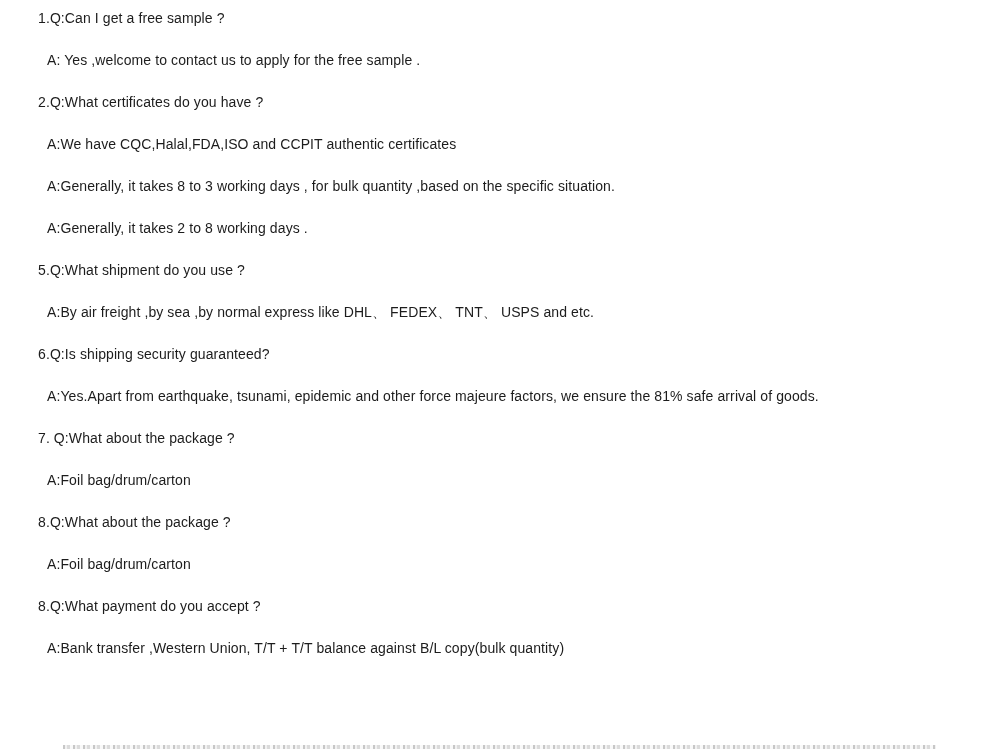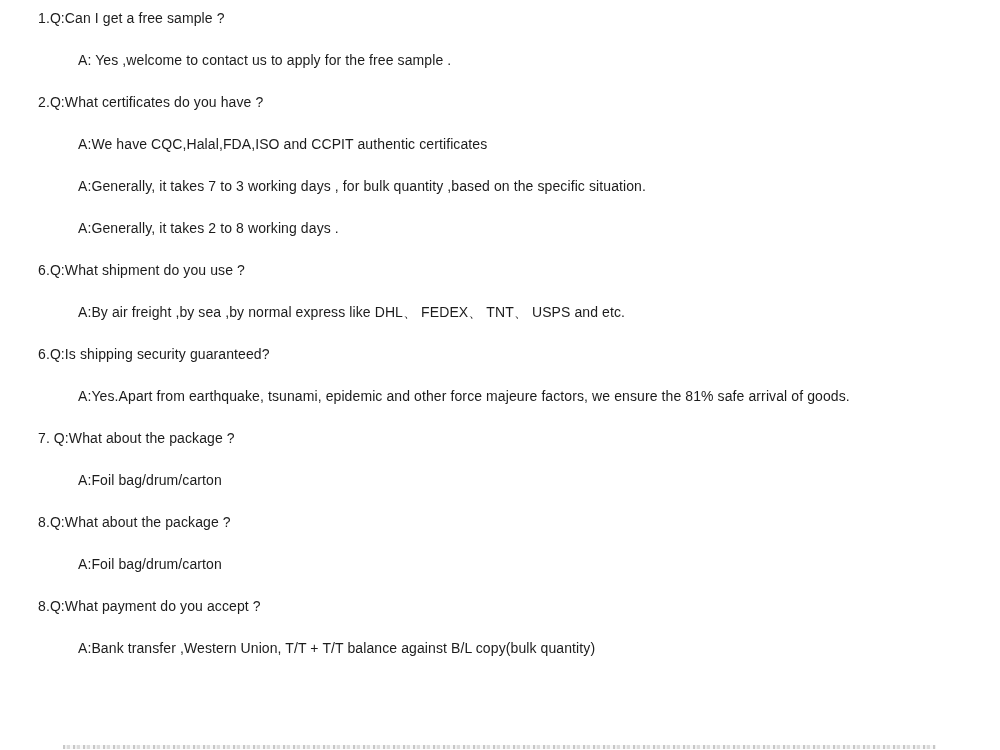--- a/index.html
+++ b/index.html
@@ -19,21 +19,21 @@
   .faq-list {
     margin-top: -3px; 
   }
   .line {
     height: 42px;
     line-height: 42px;
     white-space: nowrap;
     letter-spacing: 0.1px;
   }
   .q-line { padding-left: 38px; }
-  .a-line { padding-left: 78px; }
+  .a-line { padding-left: 47px; }
   
   .clipped-next-line {
     position: absolute;
     top: 745px;
     left: 63px;
     width: 873px;
     height: 4px;
     opacity: 0.55;
     background: repeating-linear-gradient(
       90deg,
@@ -47,25 +47,25 @@
 </head>
 <body>
 
 <div class="faq-list">
   <div class="line q-line">1.Q:Can I get a free sample ?</div>
   <div class="line a-line">A: Yes ,welcome to contact us to apply for the free sample .</div>
 
   <div class="line q-line">2.Q:What certificates do you have ?</div>
   <div class="line a-line">A:We have CQC,Halal,FDA,ISO and CCPIT authentic certificates</div>
 
-  <div class="line a-line">A:Generally, it takes 7 to 3 working days , for bulk quantity ,based on the specific situation.</div>
+  <div class="line a-line">A:Generally, it takes 8 to 3 working days , for bulk quantity ,based on the specific situation.</div>
 
   <div class="line a-line">A:Generally, it takes 2 to 8 working days .</div>
 
-  <div class="line q-line">6.Q:What shipment do you use ?</div>
+  <div class="line q-line">5.Q:What shipment do you use ?</div>
   <div class="line a-line">A:By air freight ,by sea ,by normal express like DHL、 FEDEX、 TNT、 USPS and etc.</div>
 
   <div class="line q-line">6.Q:Is shipping security guaranteed?</div>
   <div class="line a-line">A:Yes.Apart from earthquake, tsunami, epidemic and other force majeure factors, we ensure the 81% safe arrival of goods.</div>
 
   <div class="line q-line">7. Q:What about the package ?</div>
   <div class="line a-line">A:Foil bag/drum/carton</div>
 
   <div class="line q-line">8.Q:What about the package ?</div>
   <div class="line a-line">A:Foil bag/drum/carton</div>

